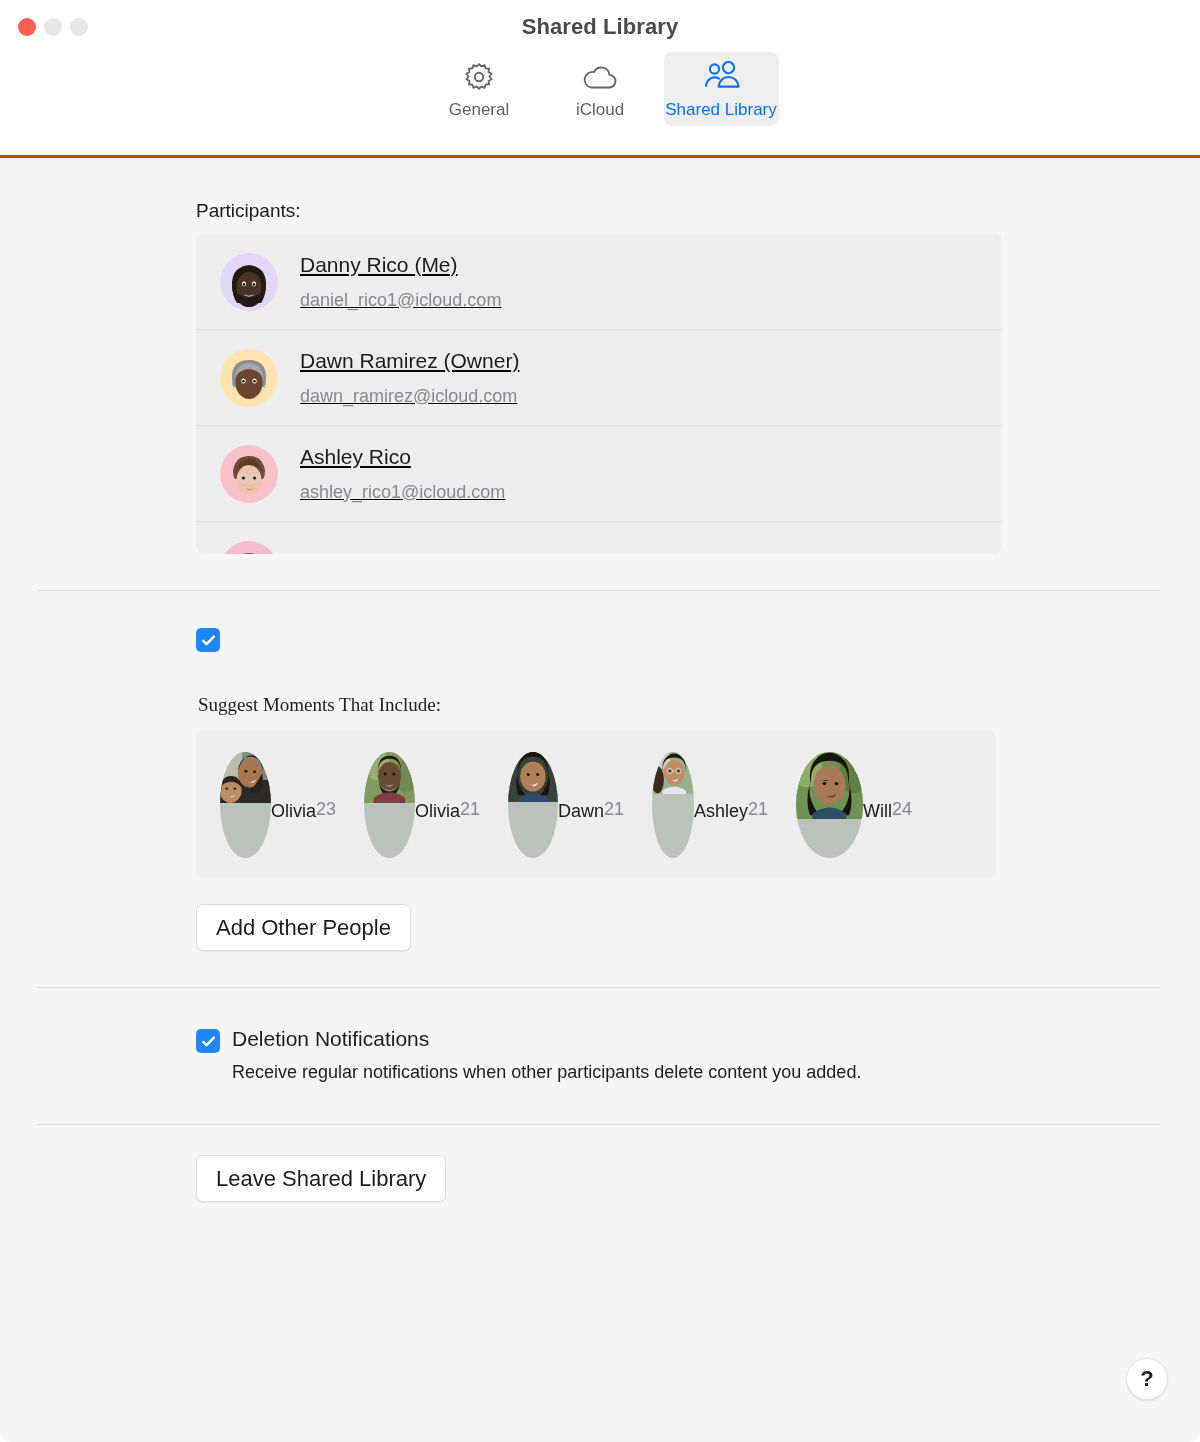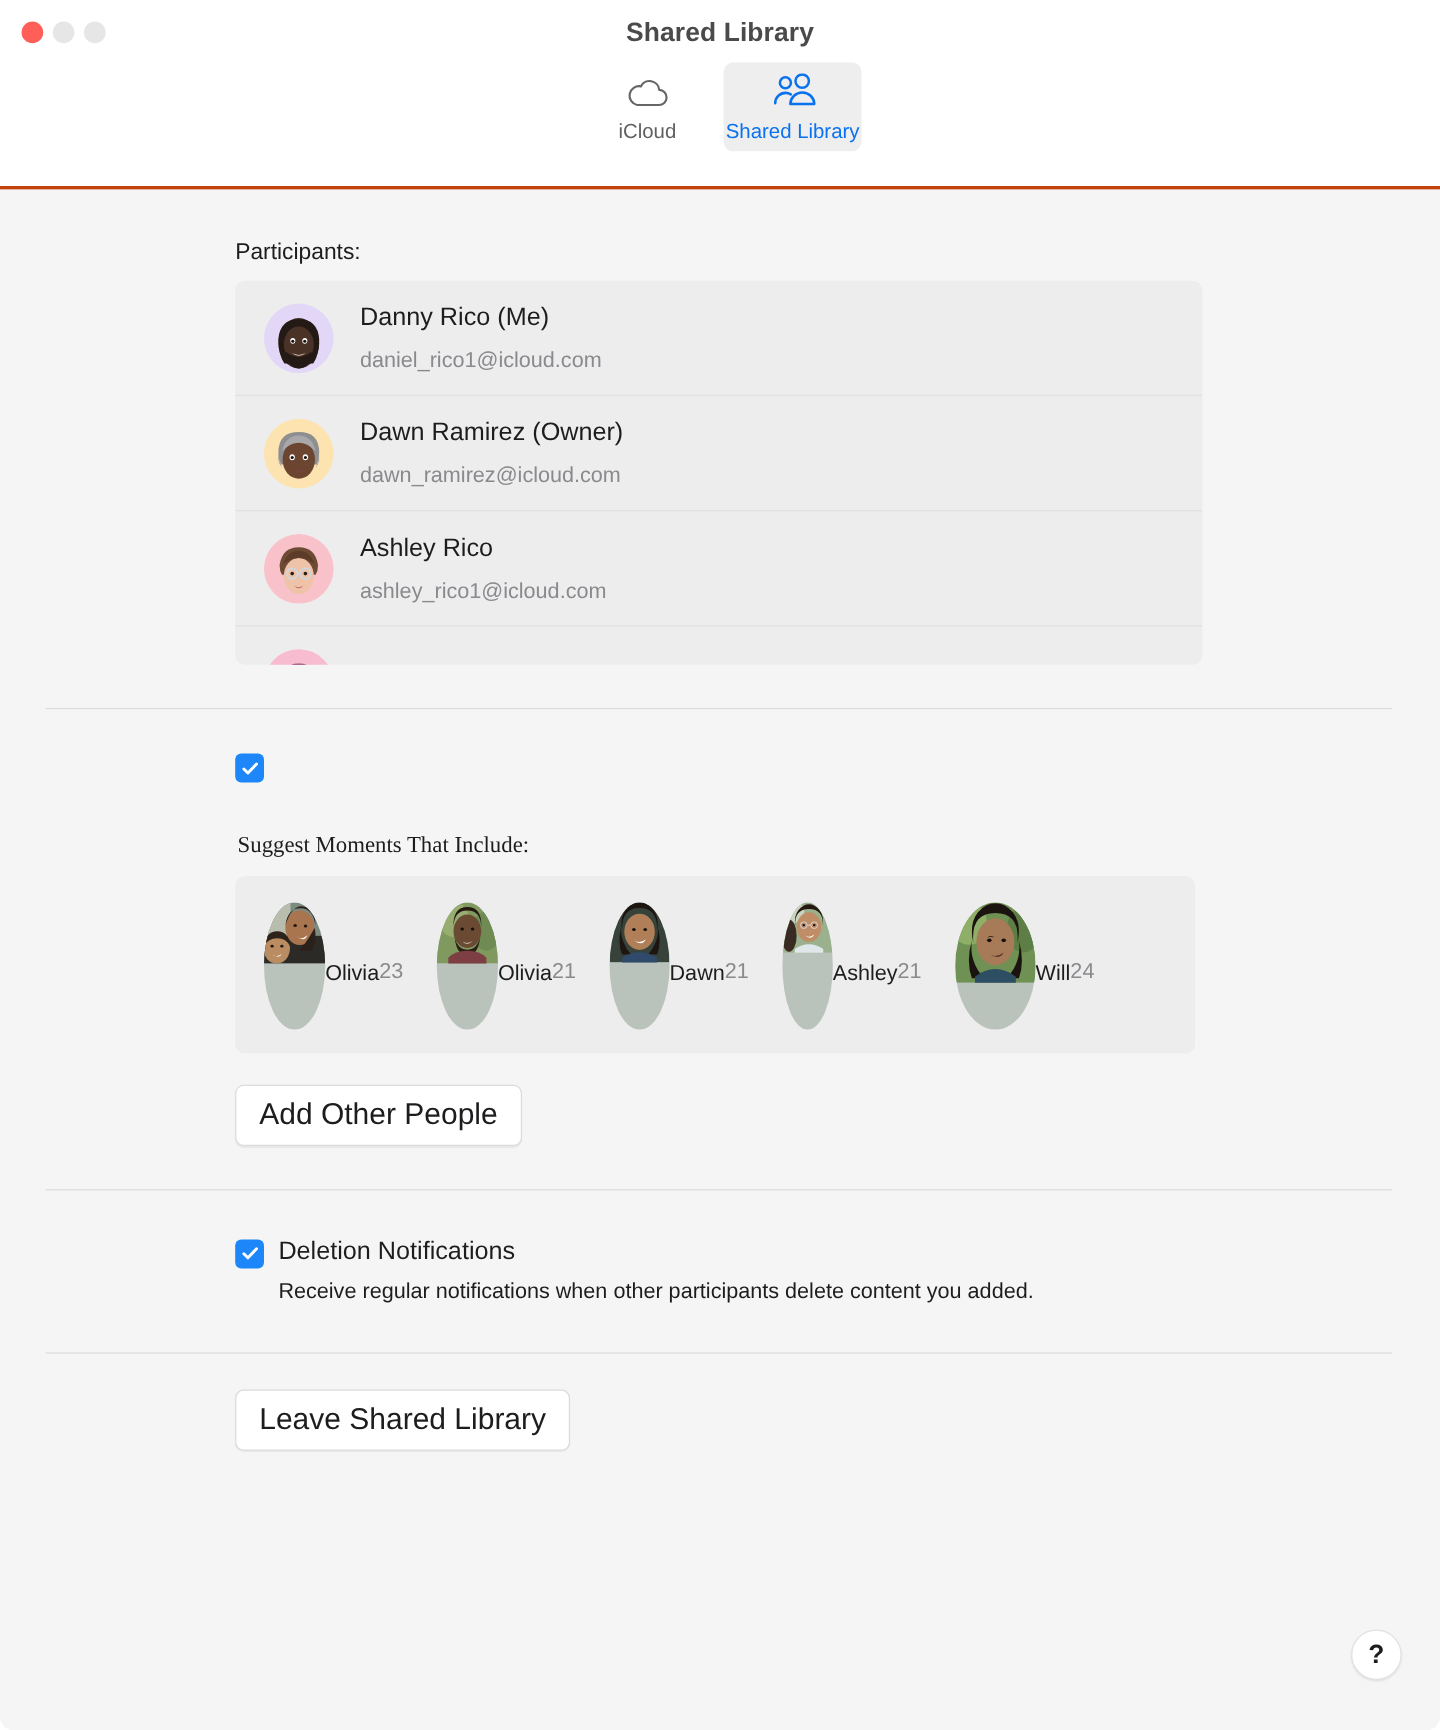--- a/index.html
+++ b/index.html
@@ -137,21 +137,21 @@
     border-radius: 50%;
     flex: 0 0 auto;
     position: relative;
     overflow: hidden;
     display: flex;
     align-items: flex-end;
     justify-content: center;
   }
   .memoji svg { width: 100%; height: 100%; display: block; }
 
-  .participant-text { display: flex; flex-direction: column; gap: 13px; }
+  .participant-text { display: flex; flex-direction: column; gap: 13px; text-decoration: underline; }
   .participant-name {
     font-size: 21px;
     color: #1d1d1f;
     line-height: 1.15;
   }
   .participant-email {
     font-size: 18px;
     color: #8a8a8e;
     line-height: 1.15;
   }
@@ -233,21 +233,21 @@
     line-height: 1.1;
   }
 
   
   .btn {
     display: inline-block;
     background: #ffffff;
     border: 1px solid #dcdcdc;
     border-radius: 7px;
     padding: 10px 19px;
-    font-size: 25px;
+    font-size: 22px;
     color: #1d1d1f;
     font-family: inherit;
     box-shadow: 0 1px 1px rgba(0,0,0,0.06);
     cursor: default;
     line-height: 1.15;
   }
 
   .help-button {
     position: absolute;
     right: 32px;
@@ -276,20 +276,29 @@
     <div class="traffic-lights">
       <span class="tl-dot tl-close"></span>
       <span class="tl-dot tl-minimize"></span>
       <span class="tl-dot tl-zoom"></span>
     </div>
 
     <div class="window-title">Shared Library</div>
 
     <div class="toolbar">
 
+      <div class="toolbar-item">
+        <span class="toolbar-icon">
+          <svg viewBox="0 0 32 32" width="32" height="32" fill="none" stroke="#666" stroke-width="1.9">
+            <circle cx="16" cy="16" r="4.2"></circle>
+            <path d="M16 3.2 l2.4 2.2 3.1 -1.1 1.2 3.1 3.3 0.3 -0.4 3.3 2.8 1.8 -1.9 2.7 1.9 2.7 -2.8 1.8 0.4 3.3 -3.3 0.3 -1.2 3.1 -3.1 -1.1 -2.4 2.2 -2.4 -2.2 -3.1 1.1 -1.2 -3.1 -3.3 -0.3 0.4 -3.3 -2.8 -1.8 1.9 -2.7 -1.9 -2.7 2.8 -1.8 -0.4 -3.3 3.3 -0.3 1.2 -3.1 3.1 1.1 z"></path>
+          </svg>
+        </span>
+        <span class="toolbar-label">General</span>
+      </div>
 
       <div class="toolbar-item">
         <span class="toolbar-icon">
           <svg viewBox="0 0 40 30" width="38" height="29" fill="none" stroke="#666" stroke-width="1.9" stroke-linecap="round" stroke-linejoin="round">
             <path d="M10.5 25.5 h19 a6.6 6.6 0 0 0 0.4 -13.2 a8.6 8.6 0 0 0 -16.2 -3.1 a6.4 6.4 0 0 0 -3.2 16.3 z"></path>
           </svg>
         </span>
         <span class="toolbar-label">iCloud</span>
       </div>
 

